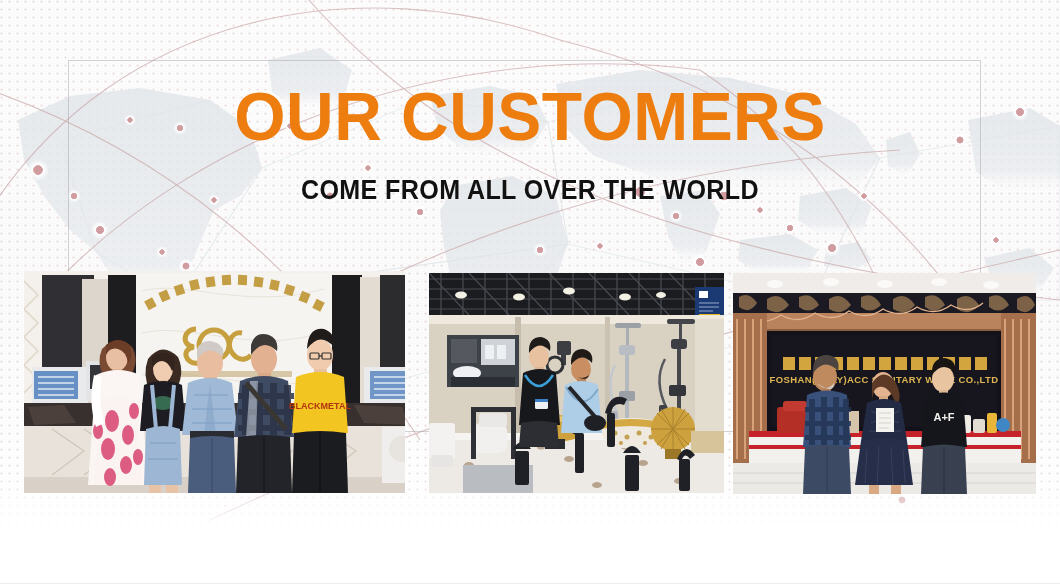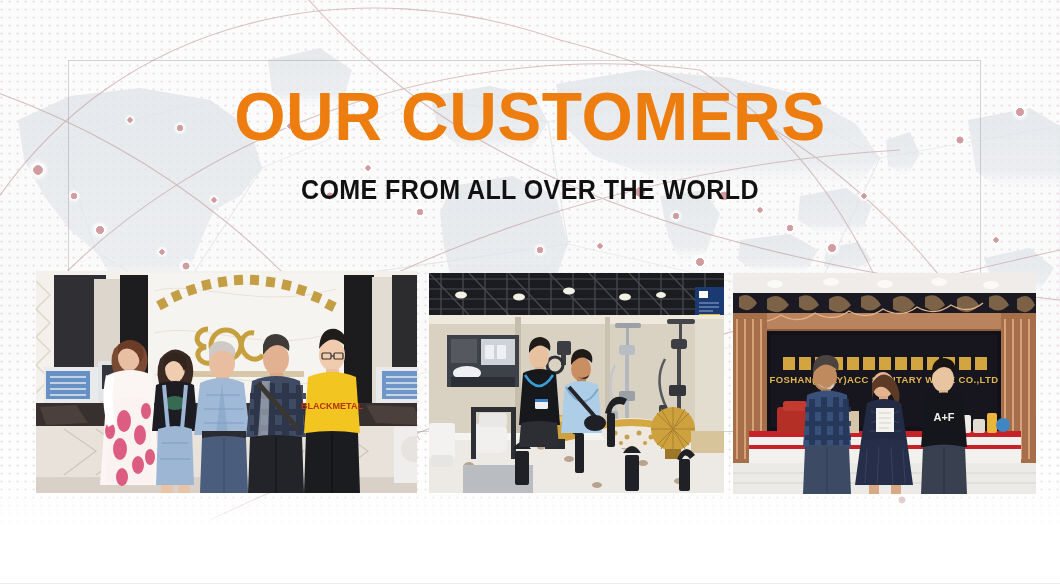--- a/index.html
+++ b/index.html
@@ -50,21 +50,21 @@
     color:#111111;
     font-family:"Liberation Sans", sans-serif;
     transform:scaleX(0.93);
   }
 
   
   .photos{position:absolute;left:0;top:0;width:1060px;height:588px;}
   .photo{
     position:absolute;overflow:hidden;background:#d8d4cf;
   }
-  .photo-1{left:36px;top:271px;width:381px;height:222px;}
+  .photo-1{left:24px;top:271px;width:381px;height:222px;}
   .photo-2{left:429px;top:273px;width:295px;height:220px;}
   .photo-3{left:733px;top:273px;width:303px;height:221px;}
   .photo canvas,.photo svg{display:block;}
 
   .bottom-rule{
     position:absolute;left:0;top:583px;width:1060px;height:1px;
     background:#ececec;
   }
 </style>
 </head>

